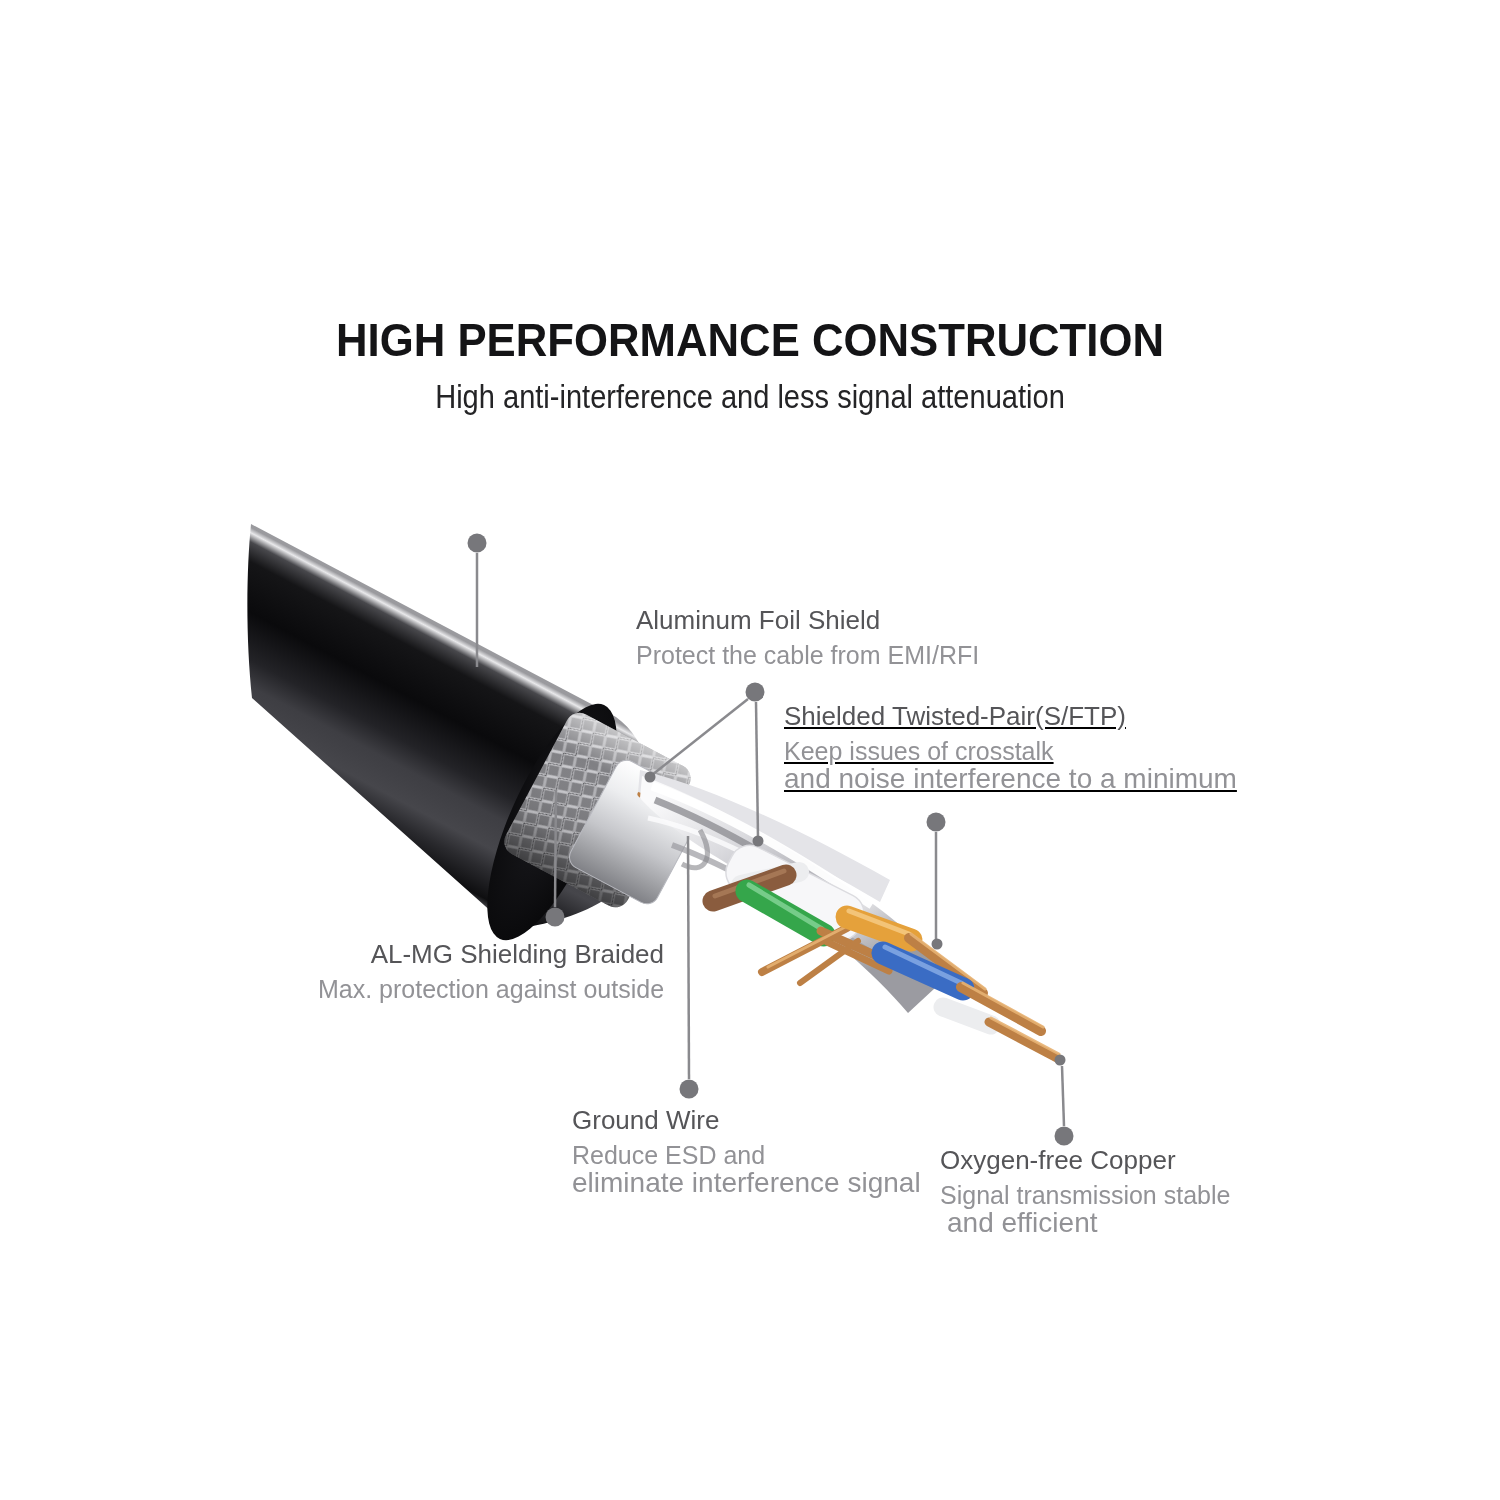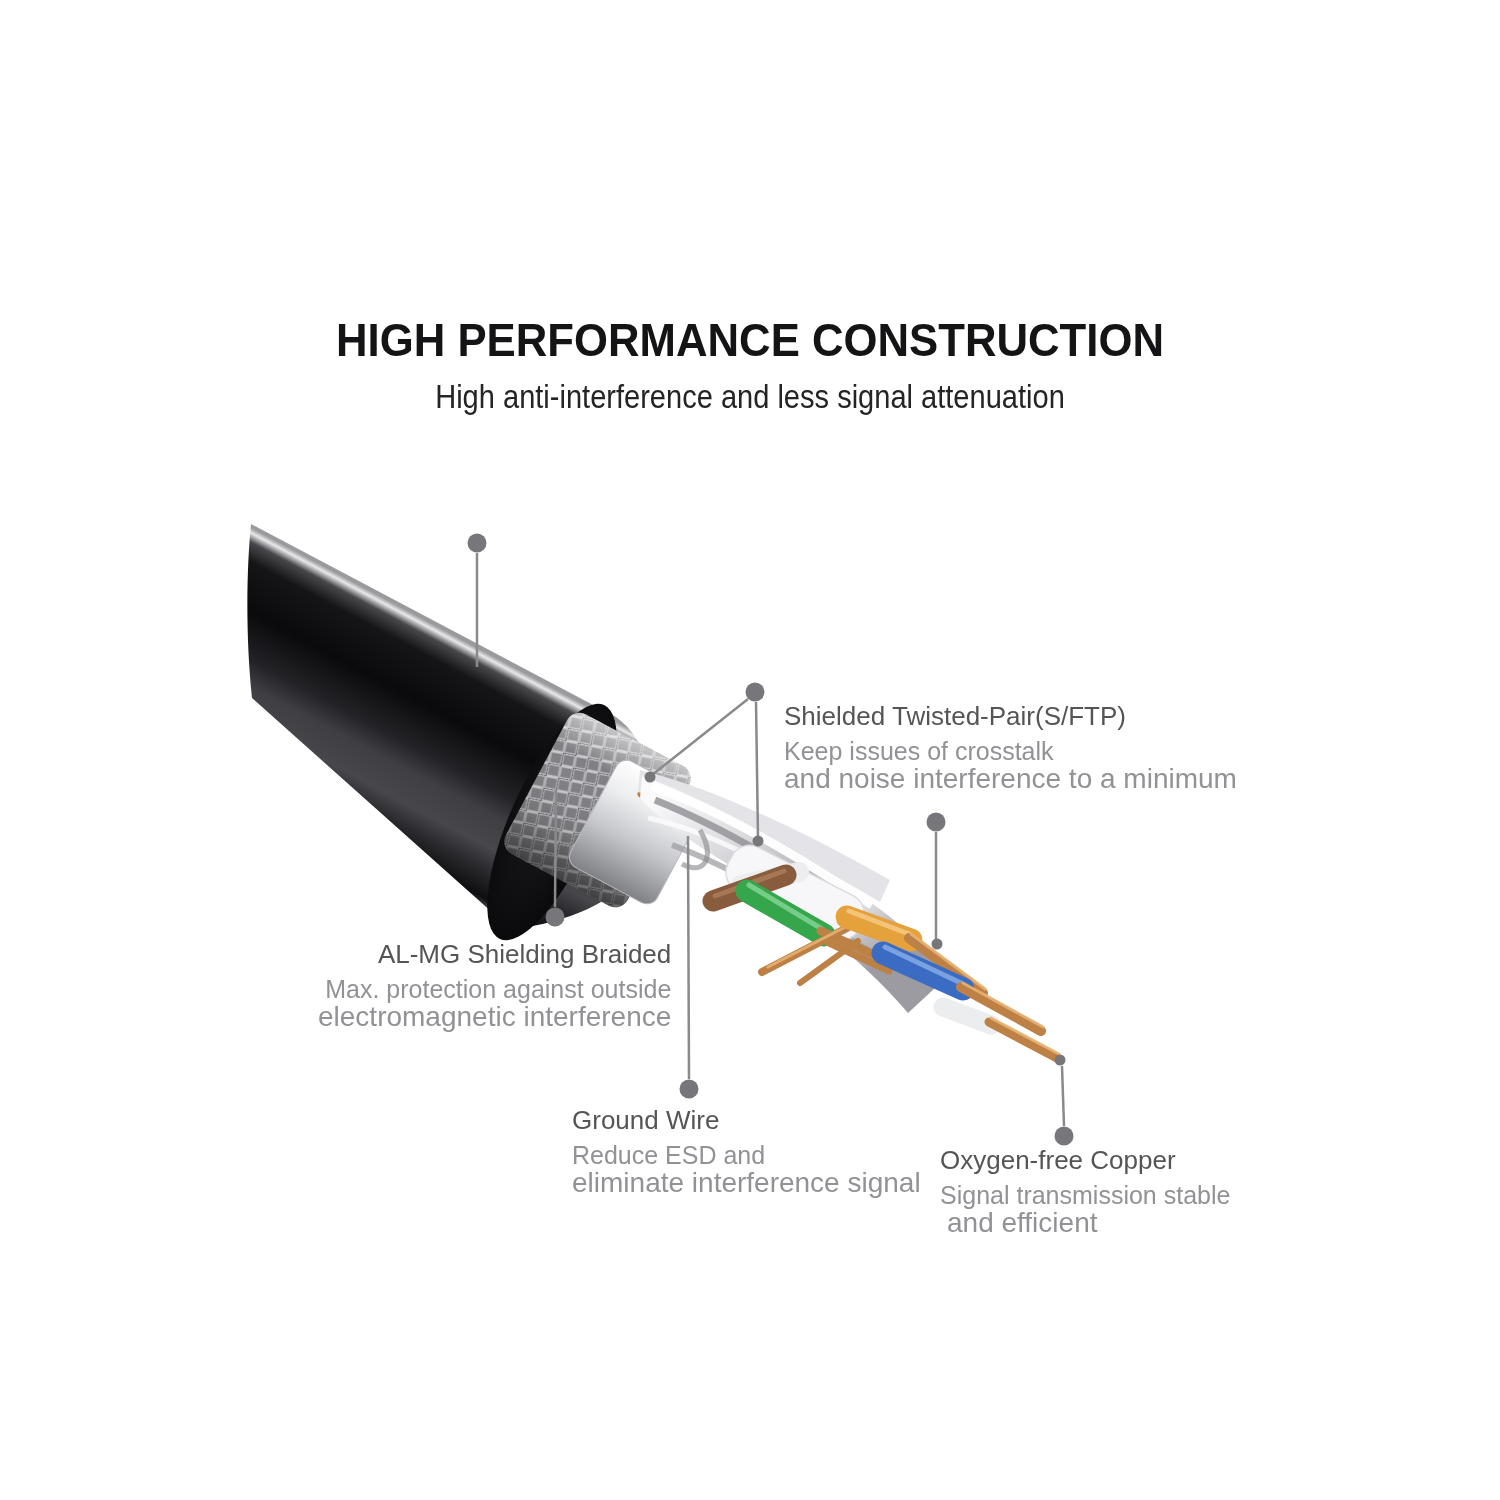--- a/index.html
+++ b/index.html
@@ -13,21 +13,21 @@
       font-size:33px;font-weight:normal;color:#242426;
       transform:scaleX(0.88);white-space:nowrap;}
   svg#art{position:absolute;left:0;top:0;}
   .label{position:absolute;}
   .label-title{font-size:26px;color:#555558;line-height:30px;white-space:nowrap;}
   .label-desc{font-size:25px;color:#929296;line-height:28px;margin-top:6px;white-space:nowrap;}
   .label-desc2{font-size:28px;color:#929296;line-height:28px;margin-top:0;white-space:nowrap;}
   .indent{padding-left:7px;}
   .lbl-pvc   {left:368px;top:459px;}
   .lbl-alu   {left:636px;top:605px;}
-  .lbl-sftp  {left:784px;top:701px;}
+  .lbl-sftp  {left:784px;top:701px;text-decoration:underline;}
   .lbl-almg  {left:318px;top:939px;text-align:right;}
   .lbl-ground{left:572px;top:1105px;}
   .lbl-copper{left:940px;top:1145px;}
 </style>
 </head>
 <body>
 
 <div id="stage">
 
   <div class="page-title">HIGH PERFORMANCE CONSTRUCTION</div>
@@ -160,31 +160,34 @@
       <line x1="688" y1="836" x2="689" y2="1079"></line>
       <circle cx="689" cy="1089" r="9.5" stroke="none"></circle>
 
       <circle cx="1060" cy="1060" r="5.5" stroke="none"></circle>
       <line x1="1062" y1="1066" x2="1064" y2="1126"></line>
       <circle cx="1064" cy="1136" r="9.5" stroke="none"></circle>
     </g>
   </svg>
 
 
+  <div class="label lbl-alu">
+    <div class="label-title">Aluminum Foil Shield</div>
+    <div class="label-desc">Protect the cable from EMI/RFI</div>
+  </div>
 
   <div class="label lbl-sftp">
     <div class="label-title">Shielded Twisted-Pair(S/FTP)</div>
     <div class="label-desc">Keep issues of crosstalk</div>
     <div class="label-desc2">and noise interference to a minimum</div>
   </div>
 
   <div class="label lbl-almg">
     <div class="label-title">AL-MG Shielding Braided</div>
     <div class="label-desc">Max. protection against outside</div>
-    <div class="label-desc2">electromagnetic interference</div>
   </div>
 
   <div class="label lbl-ground">
     <div class="label-title">Ground Wire</div>
     <div class="label-desc">Reduce ESD and</div>
     <div class="label-desc2">eliminate interference signal</div>
   </div>
 
   <div class="label lbl-copper">
     <div class="label-title">Oxygen-free Copper</div>

